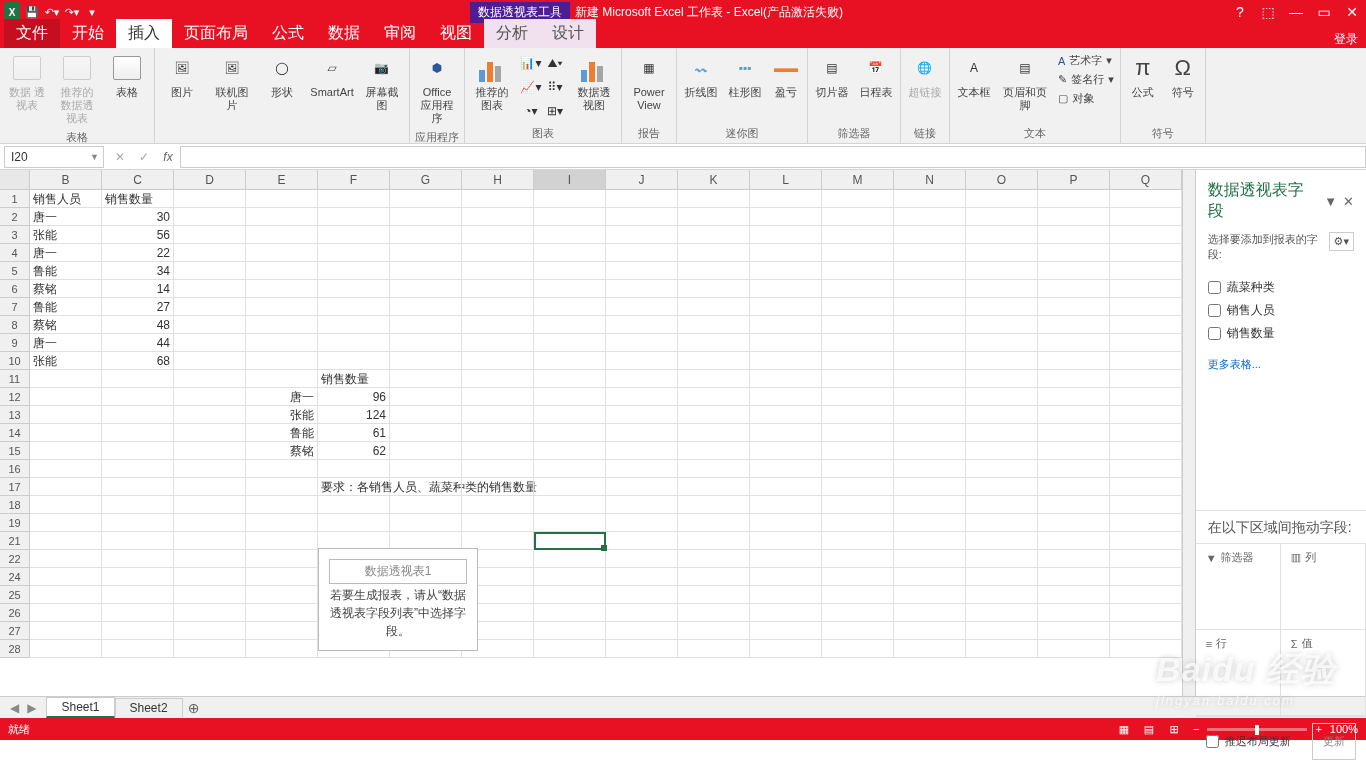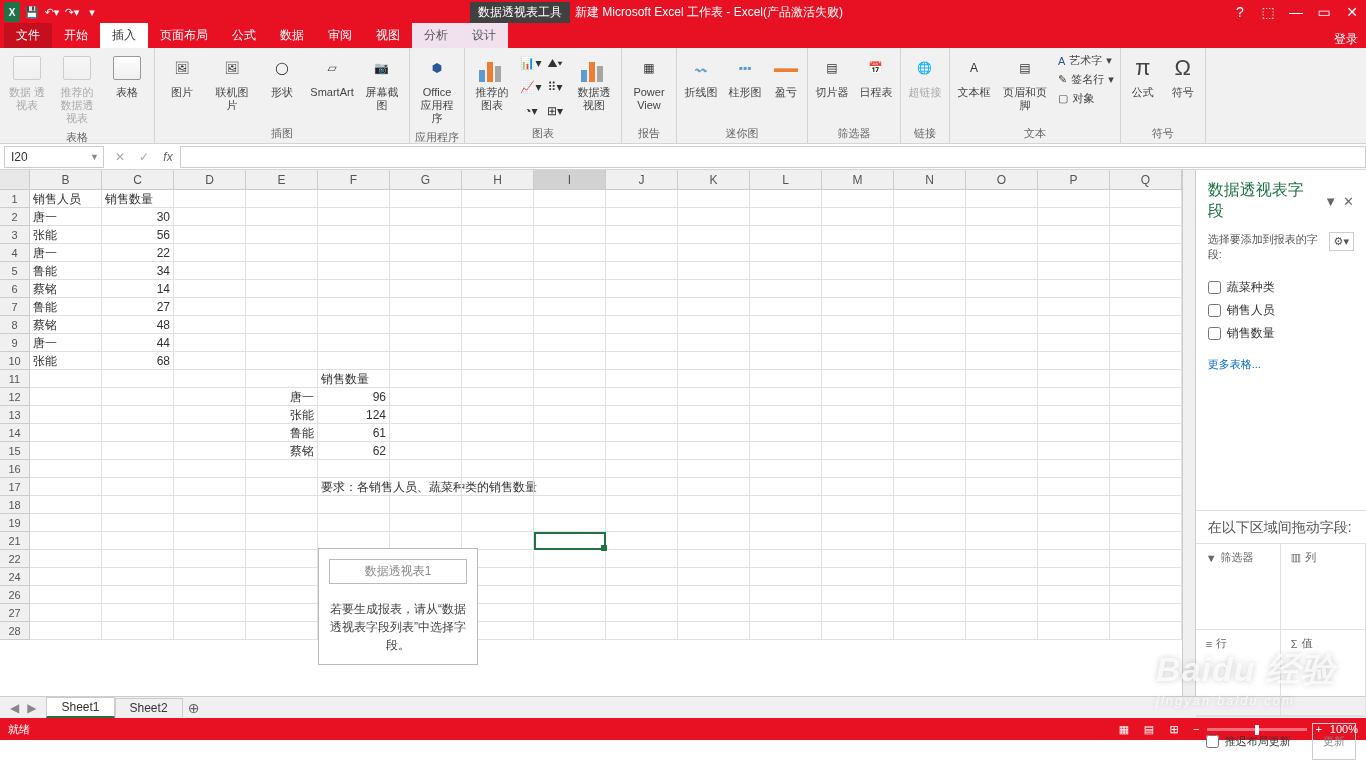--- a/index.html
+++ b/index.html
@@ -3,28 +3,28 @@
 <meta charset="utf-8">
 <style>
 * { margin: 0; padding: 0; box-sizing: border-box; font-family: "Microsoft YaHei", "Segoe UI", sans-serif; }
 body { background: #fff; font-size: 12px; color: #333; overflow: hidden; width: 1366px; height: 768px; position: relative; }
 
 
 .titlebar { background: #e81123; height: 24px; display: flex; align-items: center; color: #fff; position: relative; }
 .qat { display: flex; align-items: center; gap: 4px; padding-left: 4px; }
 .qat-icon { width: 16px; height: 16px; display: inline-flex; align-items: center; justify-content: center; color: #fff; font-size: 11px; cursor: pointer; }
 .excel-logo { width: 20px; height: 20px; background: #217346; color: #fff; display: flex; align-items: center; justify-content: center; font-weight: bold; font-size: 10px; border-radius: 2px; }
-.titlebar .ctx-tab { position: absolute; left: 470px; background: #404040; padding: 2px 8px; font-size: 12px; text-align: right; }
+.titlebar .ctx-tab { position: absolute; left: 470px; background: #4c1d95; padding: 2px 8px; font-size: 12px; text-align: right; }
 .titlebar .doc-title { position: absolute; left: 575px; font-size: 12px; }
 .titlebar .win-ctl { position: absolute; right: 0; display: flex; }
 .titlebar .win-ctl span { width: 28px; height: 24px; display: flex; align-items: center; justify-content: center; cursor: pointer; font-size: 14px; }
 
 
 .ribbon-tabs { background: #e81123; height: 24px; display: flex; align-items: flex-end; padding-left: 4px; position: relative; }
-.ribbon-tab { padding: 4px 12px; color: #fff; font-size: 12px; cursor: pointer; }
+.ribbon-tab { padding: 4px 12px; color: #fff; font-size: 16px; cursor: pointer; }
 .ribbon-tab.file { background: #c50f1f; }
 .ribbon-tab.active { background: #fff; color: #333; }
 .ribbon-tab.ctx { background: #f1e1ef; color: #555; }
 .ribbon-login { position: absolute; right: 8px; color: #fff; font-size: 12px; cursor: pointer; }
 
 
 .ribbon { background: #f1f1f1; height: 96px; border-bottom: 1px solid #d4d4d4; display: flex; }
 .rgroup { border-right: 1px solid #d4d4d4; display: flex; flex-direction: column; padding: 2px 4px 0; }
 .rgroup-items { flex: 1; display: flex; align-items: flex-start; gap: 4px; }
 .rgroup-label { text-align: center; font-size: 11px; color: #666; padding: 2px 0; white-space: nowrap; position: relative; }
@@ -61,21 +61,21 @@
 .grid-body { flex: 1; overflow: hidden; position: relative; }
 .row { display: flex; height: 18px; }
 .rh { width: 30px; background: #f0f0f0; border-right: 1px solid #ccc; border-bottom: 1px solid #ccc; text-align: center; font-size: 11px; color: #555; line-height: 18px; }
 .rh.sel { background: #d2d2d2; }
 .cell { width: 72px; border-right: 1px solid #e0e0e0; border-bottom: 1px solid #e0e0e0; font-size: 12px; padding: 0 3px; line-height: 18px; overflow: hidden; white-space: nowrap; }
 .cell.r { text-align: right; }
 .active-cell { position: absolute; border: 2px solid #217346; pointer-events: none; }
 .active-cell::after { content: ''; position: absolute; right: -3px; bottom: -3px; width: 6px; height: 6px; background: #217346; }
 
 .pivot-placeholder { position: absolute; left: 318px; top: 378px; width: 160px; border: 1px solid #bbb; background: #fff; padding: 10px; text-align: center; }
-.pivot-ph-title { border: 1px solid #bbb; padding: 3px; color: #888; margin-bottom: 16px; font-size: 12px; }
+.pivot-ph-title { border: 1px solid #bbb; padding: 3px; color: #888; margin-bottom: 2px; font-size: 12px; }
 .pivot-ph-text { font-size: 12px; color: #444; line-height: 1.5; }
 
 .vscroll { width: 18px; background: #f0f0f0; border-left: 1px solid #ccc; }
 
 
 .taskpane { width: 250px; border-left: 1px solid #ccc; background: #fff; display: flex; flex-direction: column; }
 .tp-header { padding: 10px 12px 6px; display: flex; align-items: center; }
 .tp-title { color: #217346; font-size: 16px; flex: 1; }
 .tp-close { color: #666; cursor: pointer; font-size: 13px; margin-left: 6px; }
 .tp-sub { padding: 4px 12px 10px; font-size: 11px; color: #555; display: flex; align-items: flex-start; }
@@ -191,21 +191,20 @@
         </div>
     <div class="rbtn-lg">
           <div class="ic">▱</div>
           <div class="lb">SmartArt</div>
         </div>
     <div class="rbtn-lg">
           <div class="ic">📷</div>
           <div class="lb">屏幕截图</div>
         </div>
   </div>
-      <div class="rgroup-label">插图</div>
     </div>
 
   <div class="rgroup">
       <div class="rgroup-items">
     <div class="rbtn-lg">
           <div class="ic" style="color:#2b579a">⬢</div>
           <div class="lb">Office
 应用程序</div>
         </div>
   </div>
@@ -790,20 +789,39 @@
           <div class="cell"></div>
           <div class="cell"></div>
           <div class="cell"></div>
           <div class="cell"></div>
           <div class="cell"></div>
           <div class="cell"></div>
           <div class="cell"></div>
           <div class="cell"></div>
         </div>
         <div class="row">
+          <div class="rh">25</div>
+          <div class="cell"></div>
+          <div class="cell"></div>
+          <div class="cell"></div>
+          <div class="cell"></div>
+          <div class="cell"></div>
+          <div class="cell"></div>
+          <div class="cell"></div>
+          <div class="cell"></div>
+          <div class="cell"></div>
+          <div class="cell"></div>
+          <div class="cell"></div>
+          <div class="cell"></div>
+          <div class="cell"></div>
+          <div class="cell"></div>
+          <div class="cell"></div>
+          <div class="cell"></div>
+        </div>
+        <div class="row">
           <div class="rh">26</div>
           <div class="cell"></div>
           <div class="cell"></div>
           <div class="cell"></div>
           <div class="cell"></div>
           <div class="cell"></div>
           <div class="cell"></div>
           <div class="cell"></div>
           <div class="cell"></div>
           <div class="cell"></div>

